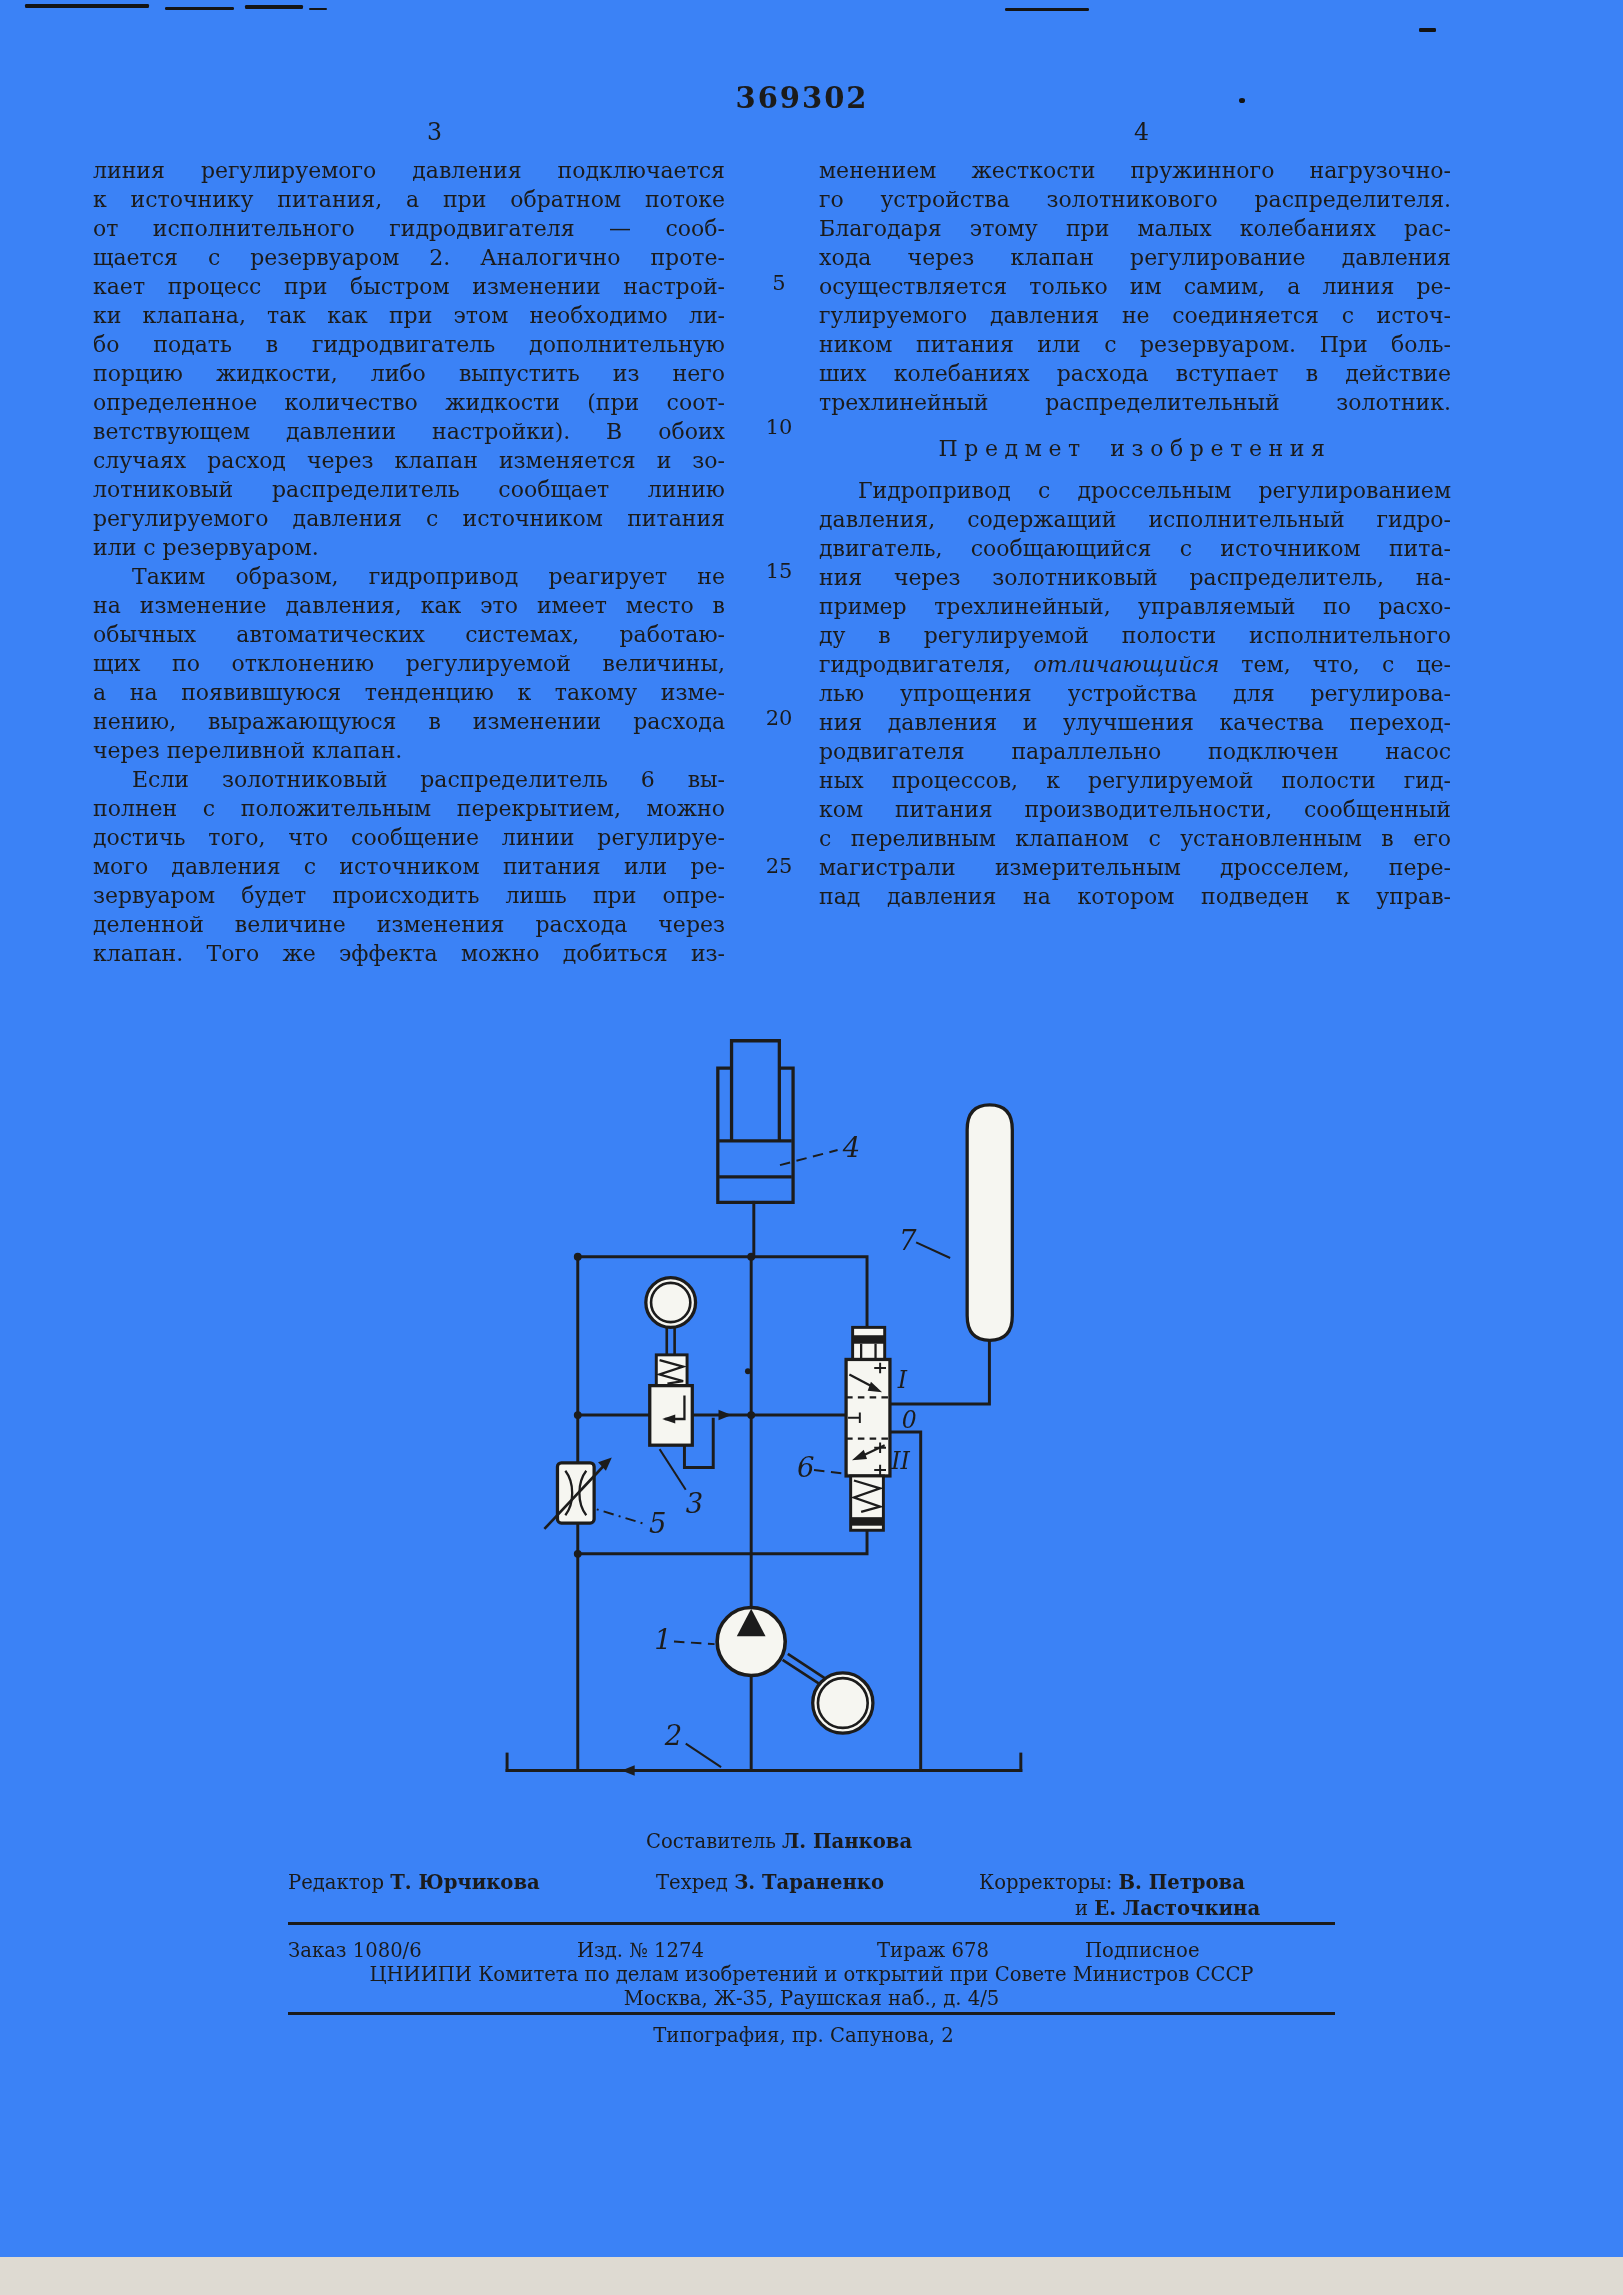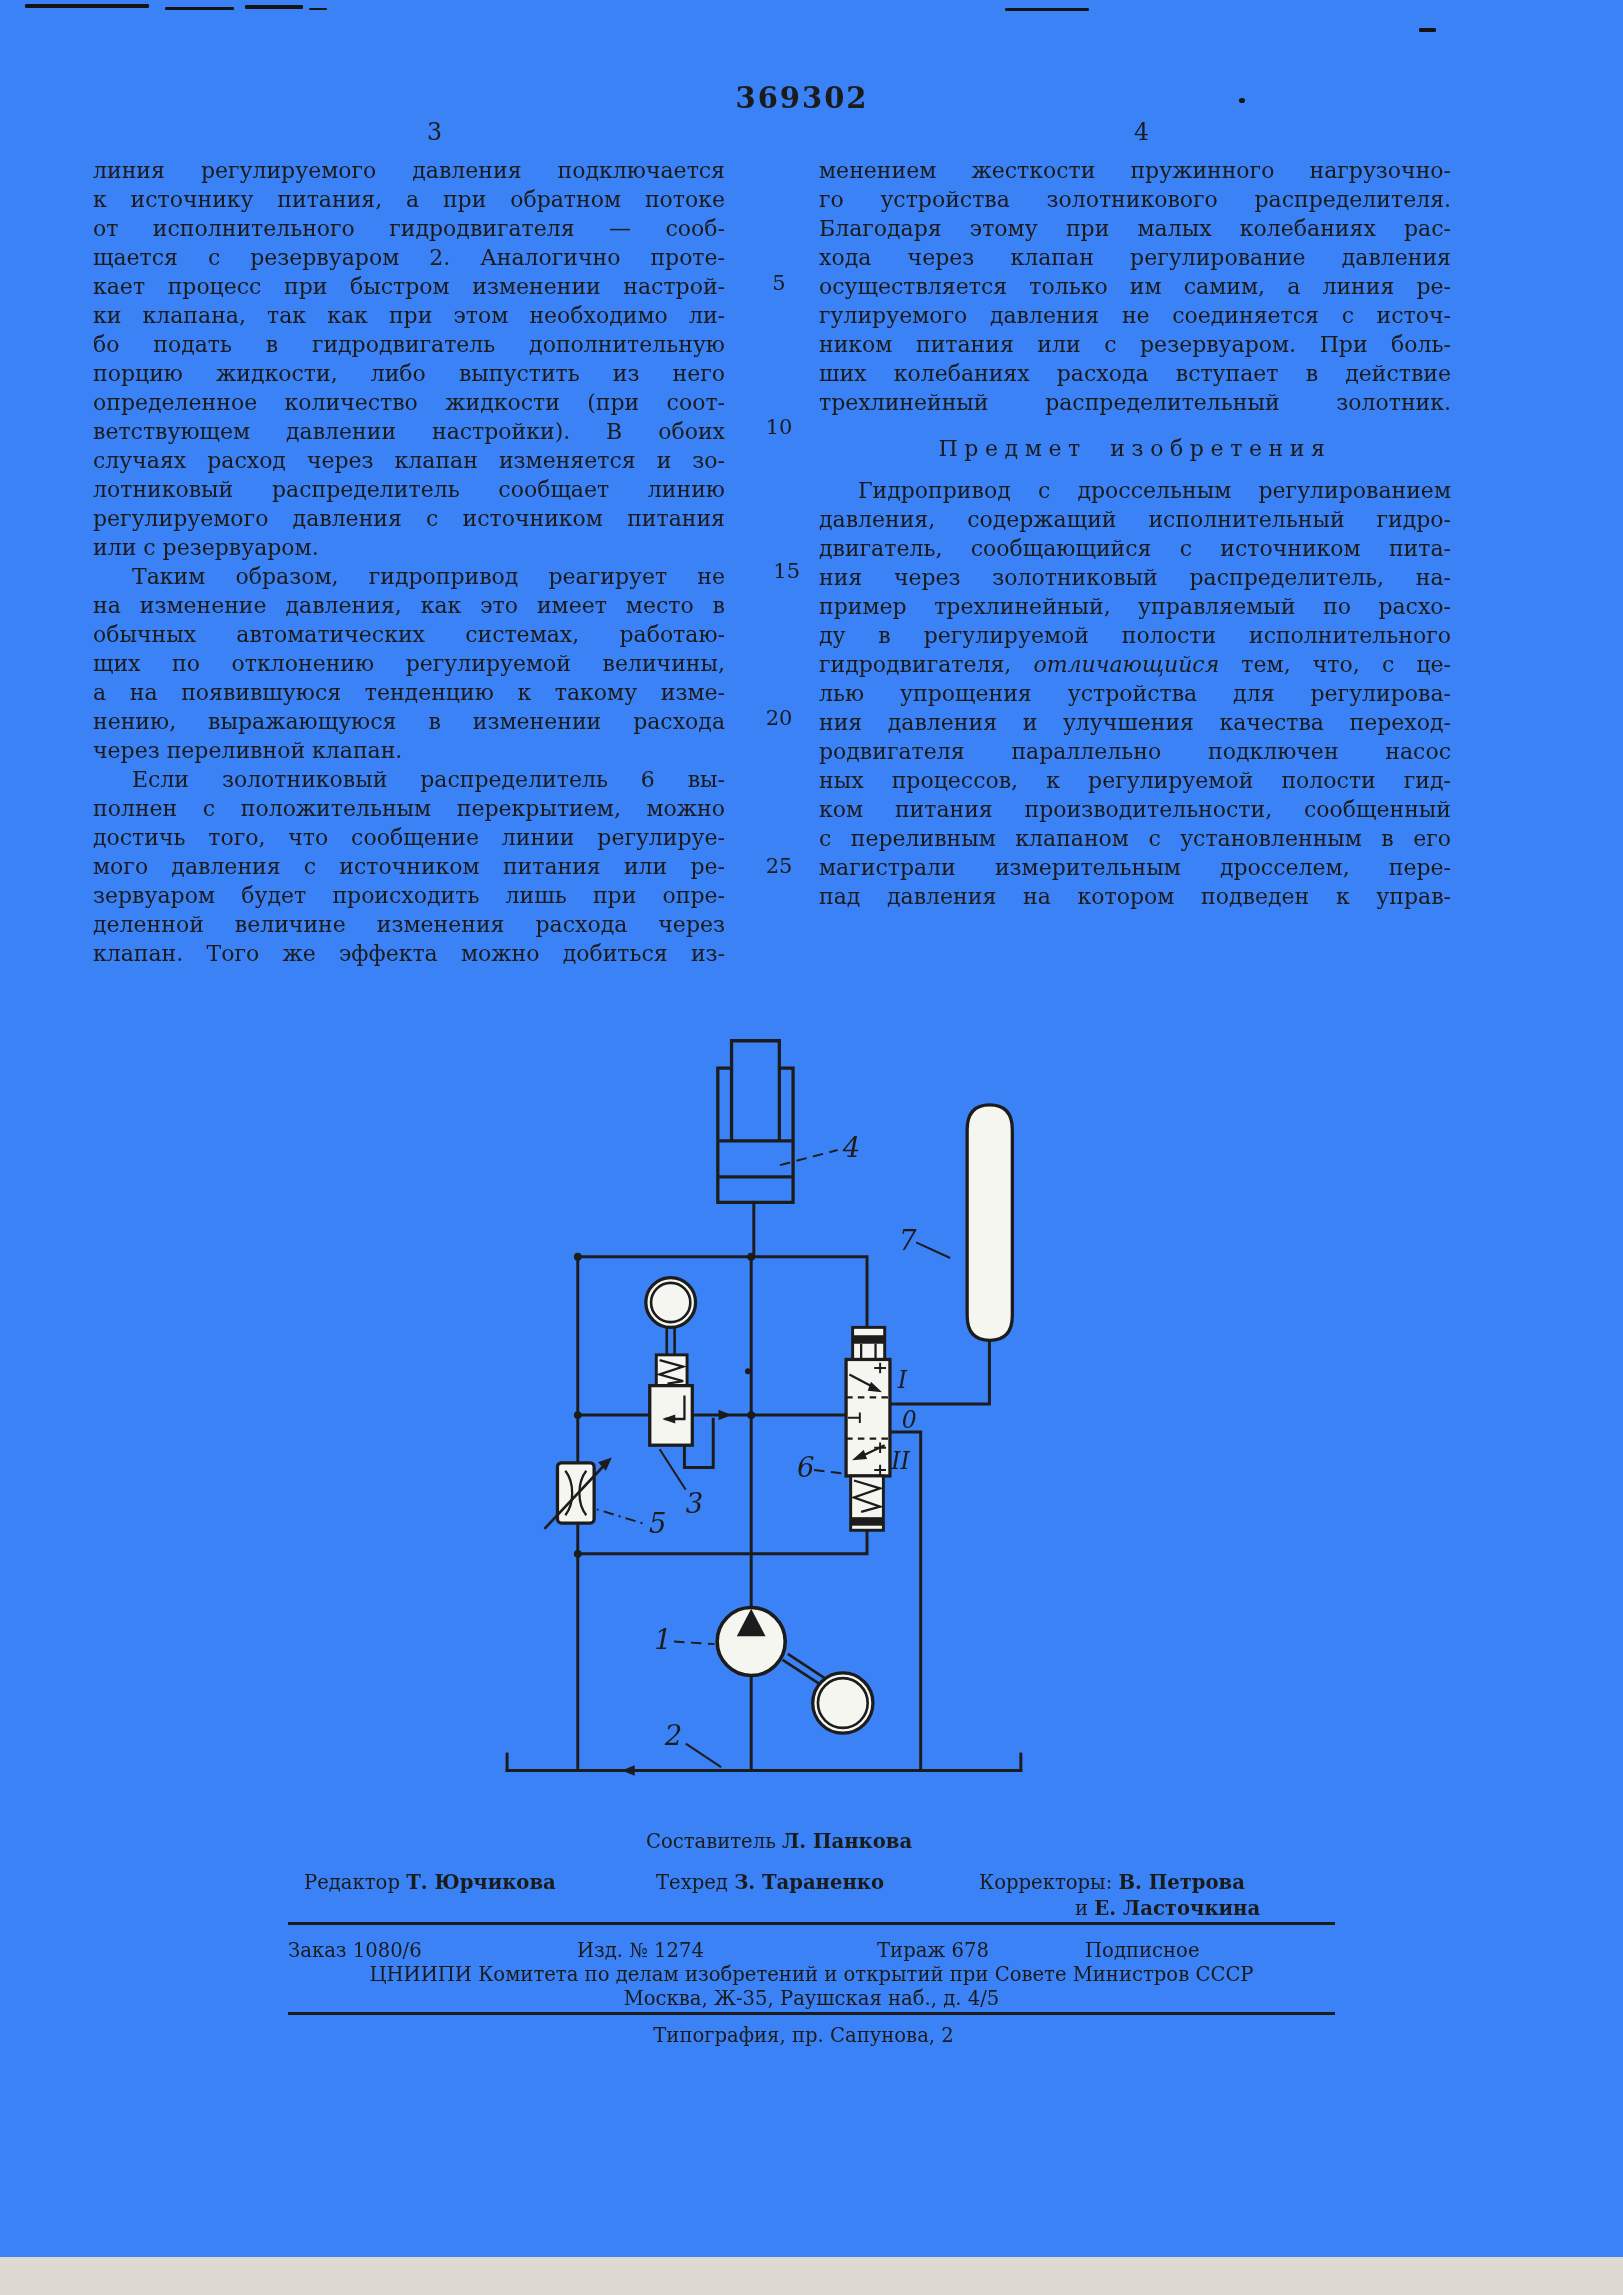--- a/index.html
+++ b/index.html
@@ -102,21 +102,21 @@
         <div class="tline">ных процессов, к регулируемой полости гид-</div>
         <div class="tline">ком питания производительности, сообщенный</div>
         <div class="tline">с переливным клапаном с установленным в его</div>
         <div class="tline">магистрали измерительным дросселем, пере-</div>
         <div class="tline">пад давления на котором подведен к управ-</div>
       </div>
   </div>
 
   <div class="gut" style="left:758px;top:271px;">5</div>
   <div class="gut" style="left:758px;top:415px;">10</div>
-  <div class="gut" style="left:758px;top:559px;text-align:right;">15</div>
+  <div class="gut" style="left:758px;top:559px;">15</div>
   <div class="gut" style="left:758px;top:706px;">20</div>
   <div class="gut" style="left:758px;top:854px;">25</div>
 
   <svg class="abs" style="left:458px;top:1021px;" width="589" height="779" viewBox="700 1560 900 1190">
     <g stroke="#1c1c1c" stroke-width="4.5" fill="none" stroke-linecap="square">
 
       <path d="M1152,1837 V1920"></path>
       <path d="M883,1920 H1325 V2028"></path>
       <path d="M883,1920 V2235"></path>
       <path d="M883,2327 V2705"></path>
@@ -219,21 +219,21 @@
       <text x="1218" y="2256">6</text>
     </g>
     <g fill="#1c1c1c" font-size="36">
       <text x="1372" y="2120">I</text>
       <text x="1378" y="2182">0</text>
       <text x="1362" y="2244">II</text>
     </g>
   </svg>
 
   <div class="f fc" style="left:550px;top:1830px;width:458px;"><span>Составитель </span><span class="bd">Л. Панкова</span></div>
-  <div class="f" style="left:288px;top:1871px;margin-left:16px;"><span>Редактор </span><span class="bd">Т. Юрчикова</span></div>
+  <div class="f" style="left:288px;top:1871px;"><span>Редактор </span><span class="bd">Т. Юрчикова</span></div>
   <div class="f" style="left:656px;top:1871px;"><span>Техред </span><span class="bd">З. Тараненко</span></div>
   <div class="f" style="left:979px;top:1871px;"><span>Корректоры: </span><span class="bd">В. Петрова</span></div>
   <div class="f" style="left:1075px;top:1897px;"><span>и </span><span class="bd">Е. Ласточкина</span></div>
 
   <div class="rule" style="left:288px;top:1922px;width:1047px;"></div>
 
   <div class="f" style="left:288px;top:1939px;">Заказ 1080/6</div>
   <div class="f" style="left:577px;top:1939px;">Изд. № 1274</div>
   <div class="f" style="left:877px;top:1939px;">Тираж 678</div>
   <div class="f" style="left:1085px;top:1939px;">Подписное</div>

